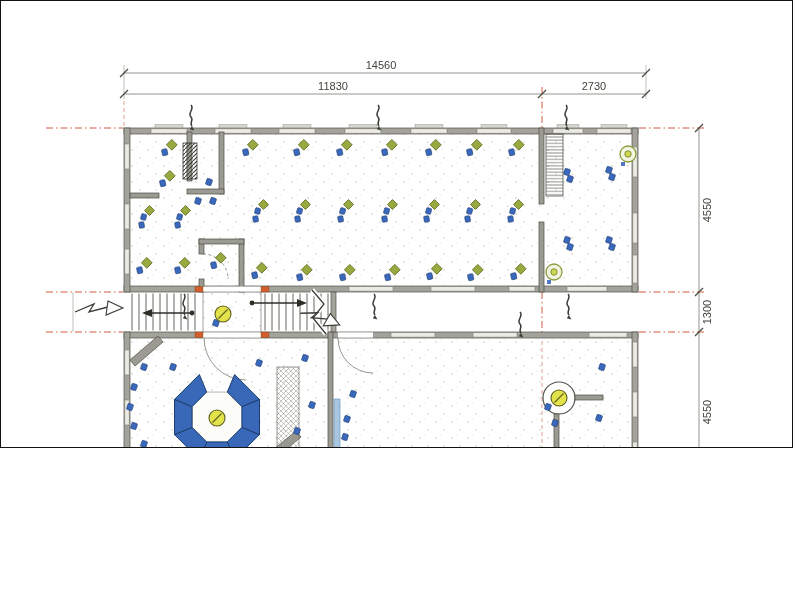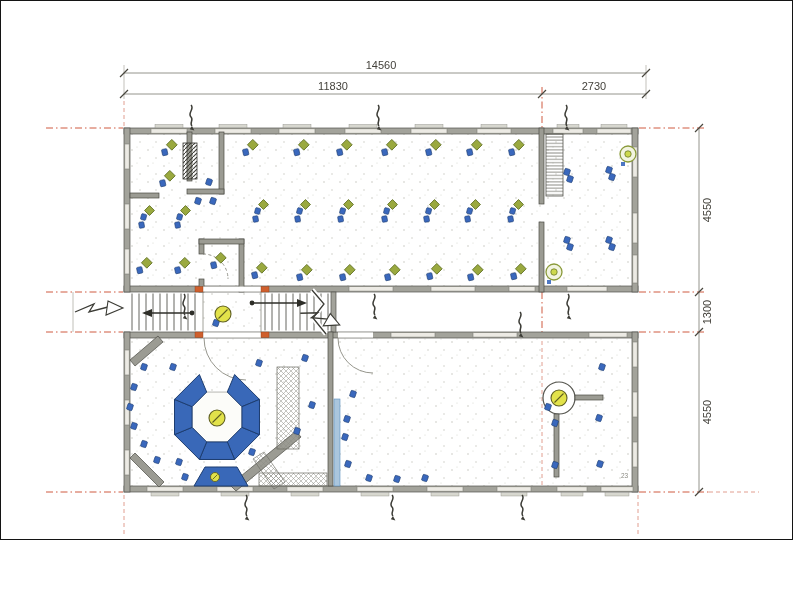--- a/index.html
+++ b/index.html
@@ -1,16 +1,16 @@
 <!DOCTYPE html>
 <html><head>
 <meta charset="utf-8">
 <style>
   body{margin:0;background:#ffffff;font-family:"Liberation Sans",sans-serif}
-  .canvas{position:relative;width:793px;height:540px;border:1px solid #141414;box-sizing:border-box;background:#fff;overflow:hidden}
+  .canvas{position:relative;width:793px;height:448px;border:1px solid #141414;box-sizing:border-box;background:#fff;overflow:hidden}
   svg{display:block}
   .dim{font-size:11px;fill:#44423c;font-family:"Liberation Sans",sans-serif}
   .tiny{font-size:6.5px;fill:#8a8a82;font-family:"Liberation Sans",sans-serif}
   .dimline{stroke:#7a786f;stroke-width:0.8;fill:none}
   .ext{stroke:#aaa89e;stroke-width:0.7}
   .tick{stroke:#4a483f;stroke-width:1.2}
   .red{stroke:#cf5a40;stroke-width:1;fill:none;stroke-dasharray:7 3 1.5 3}
   .redf{stroke:#de9383;stroke-width:0.9;fill:none;stroke-dasharray:4 3}
   .wall{fill:#a3a39b;stroke:#52524c;stroke-width:0.7}
   .part{fill:#9b9b93;stroke:#4a4a44;stroke-width:0.7}

